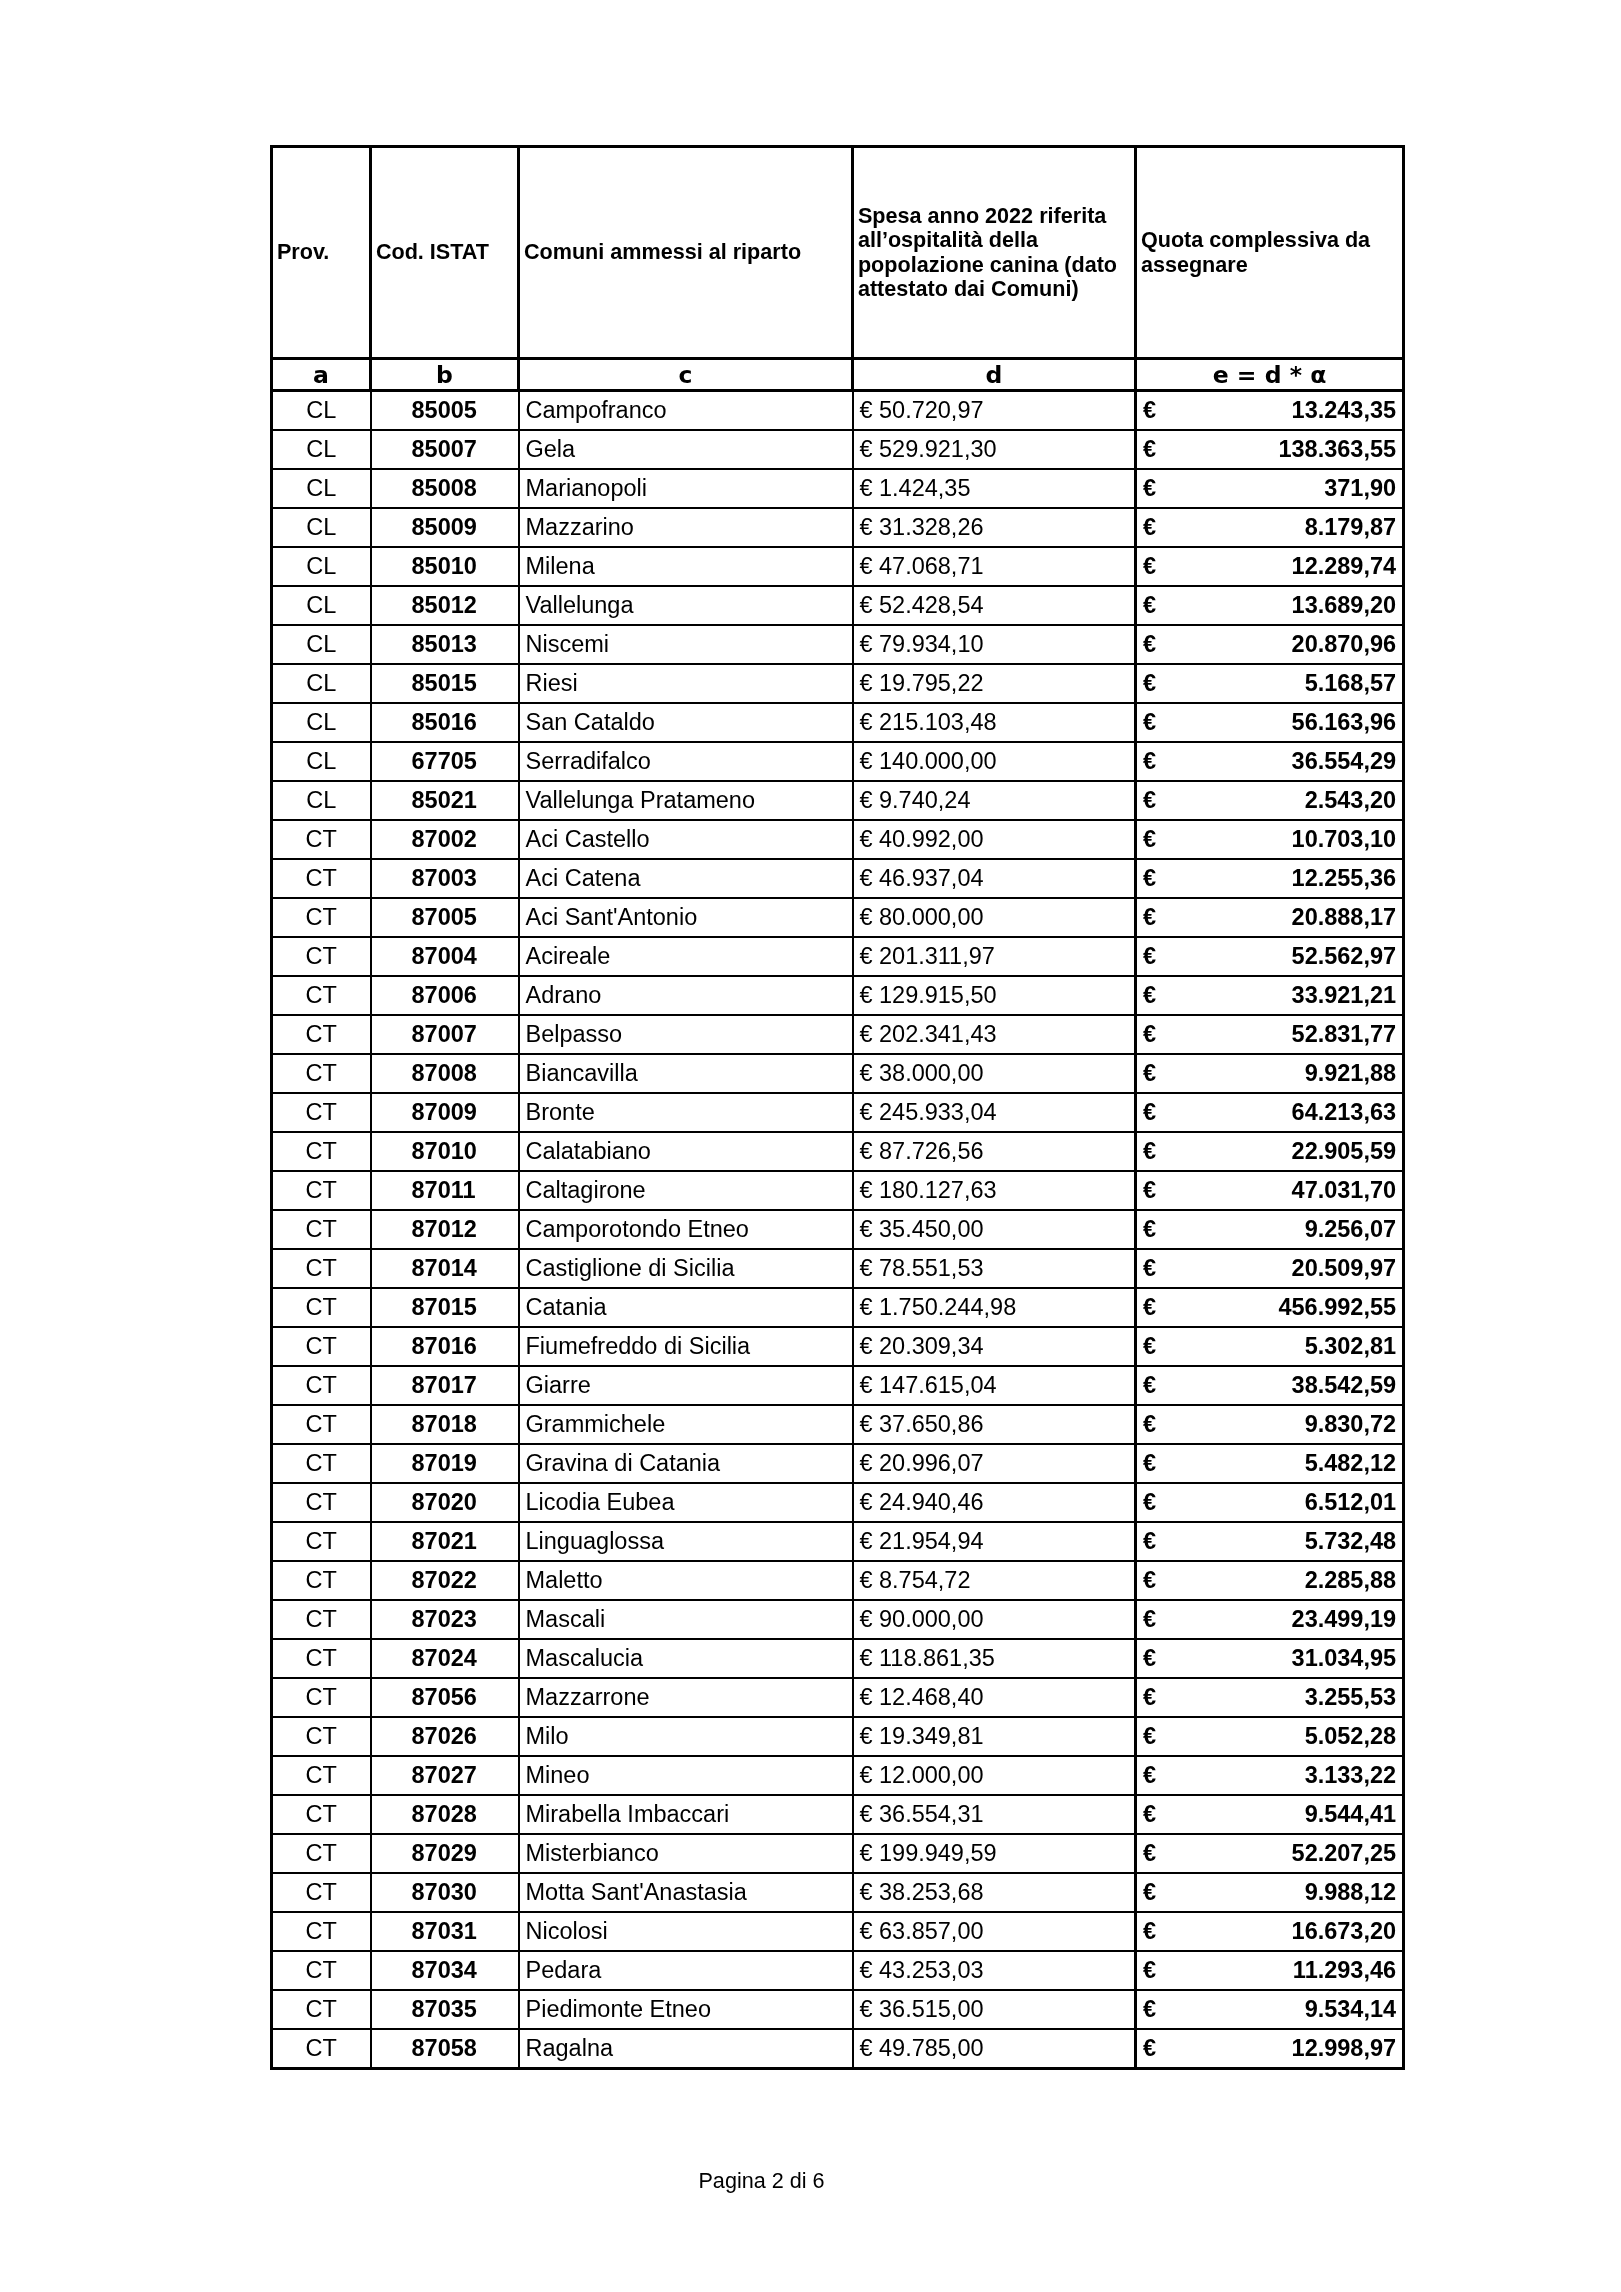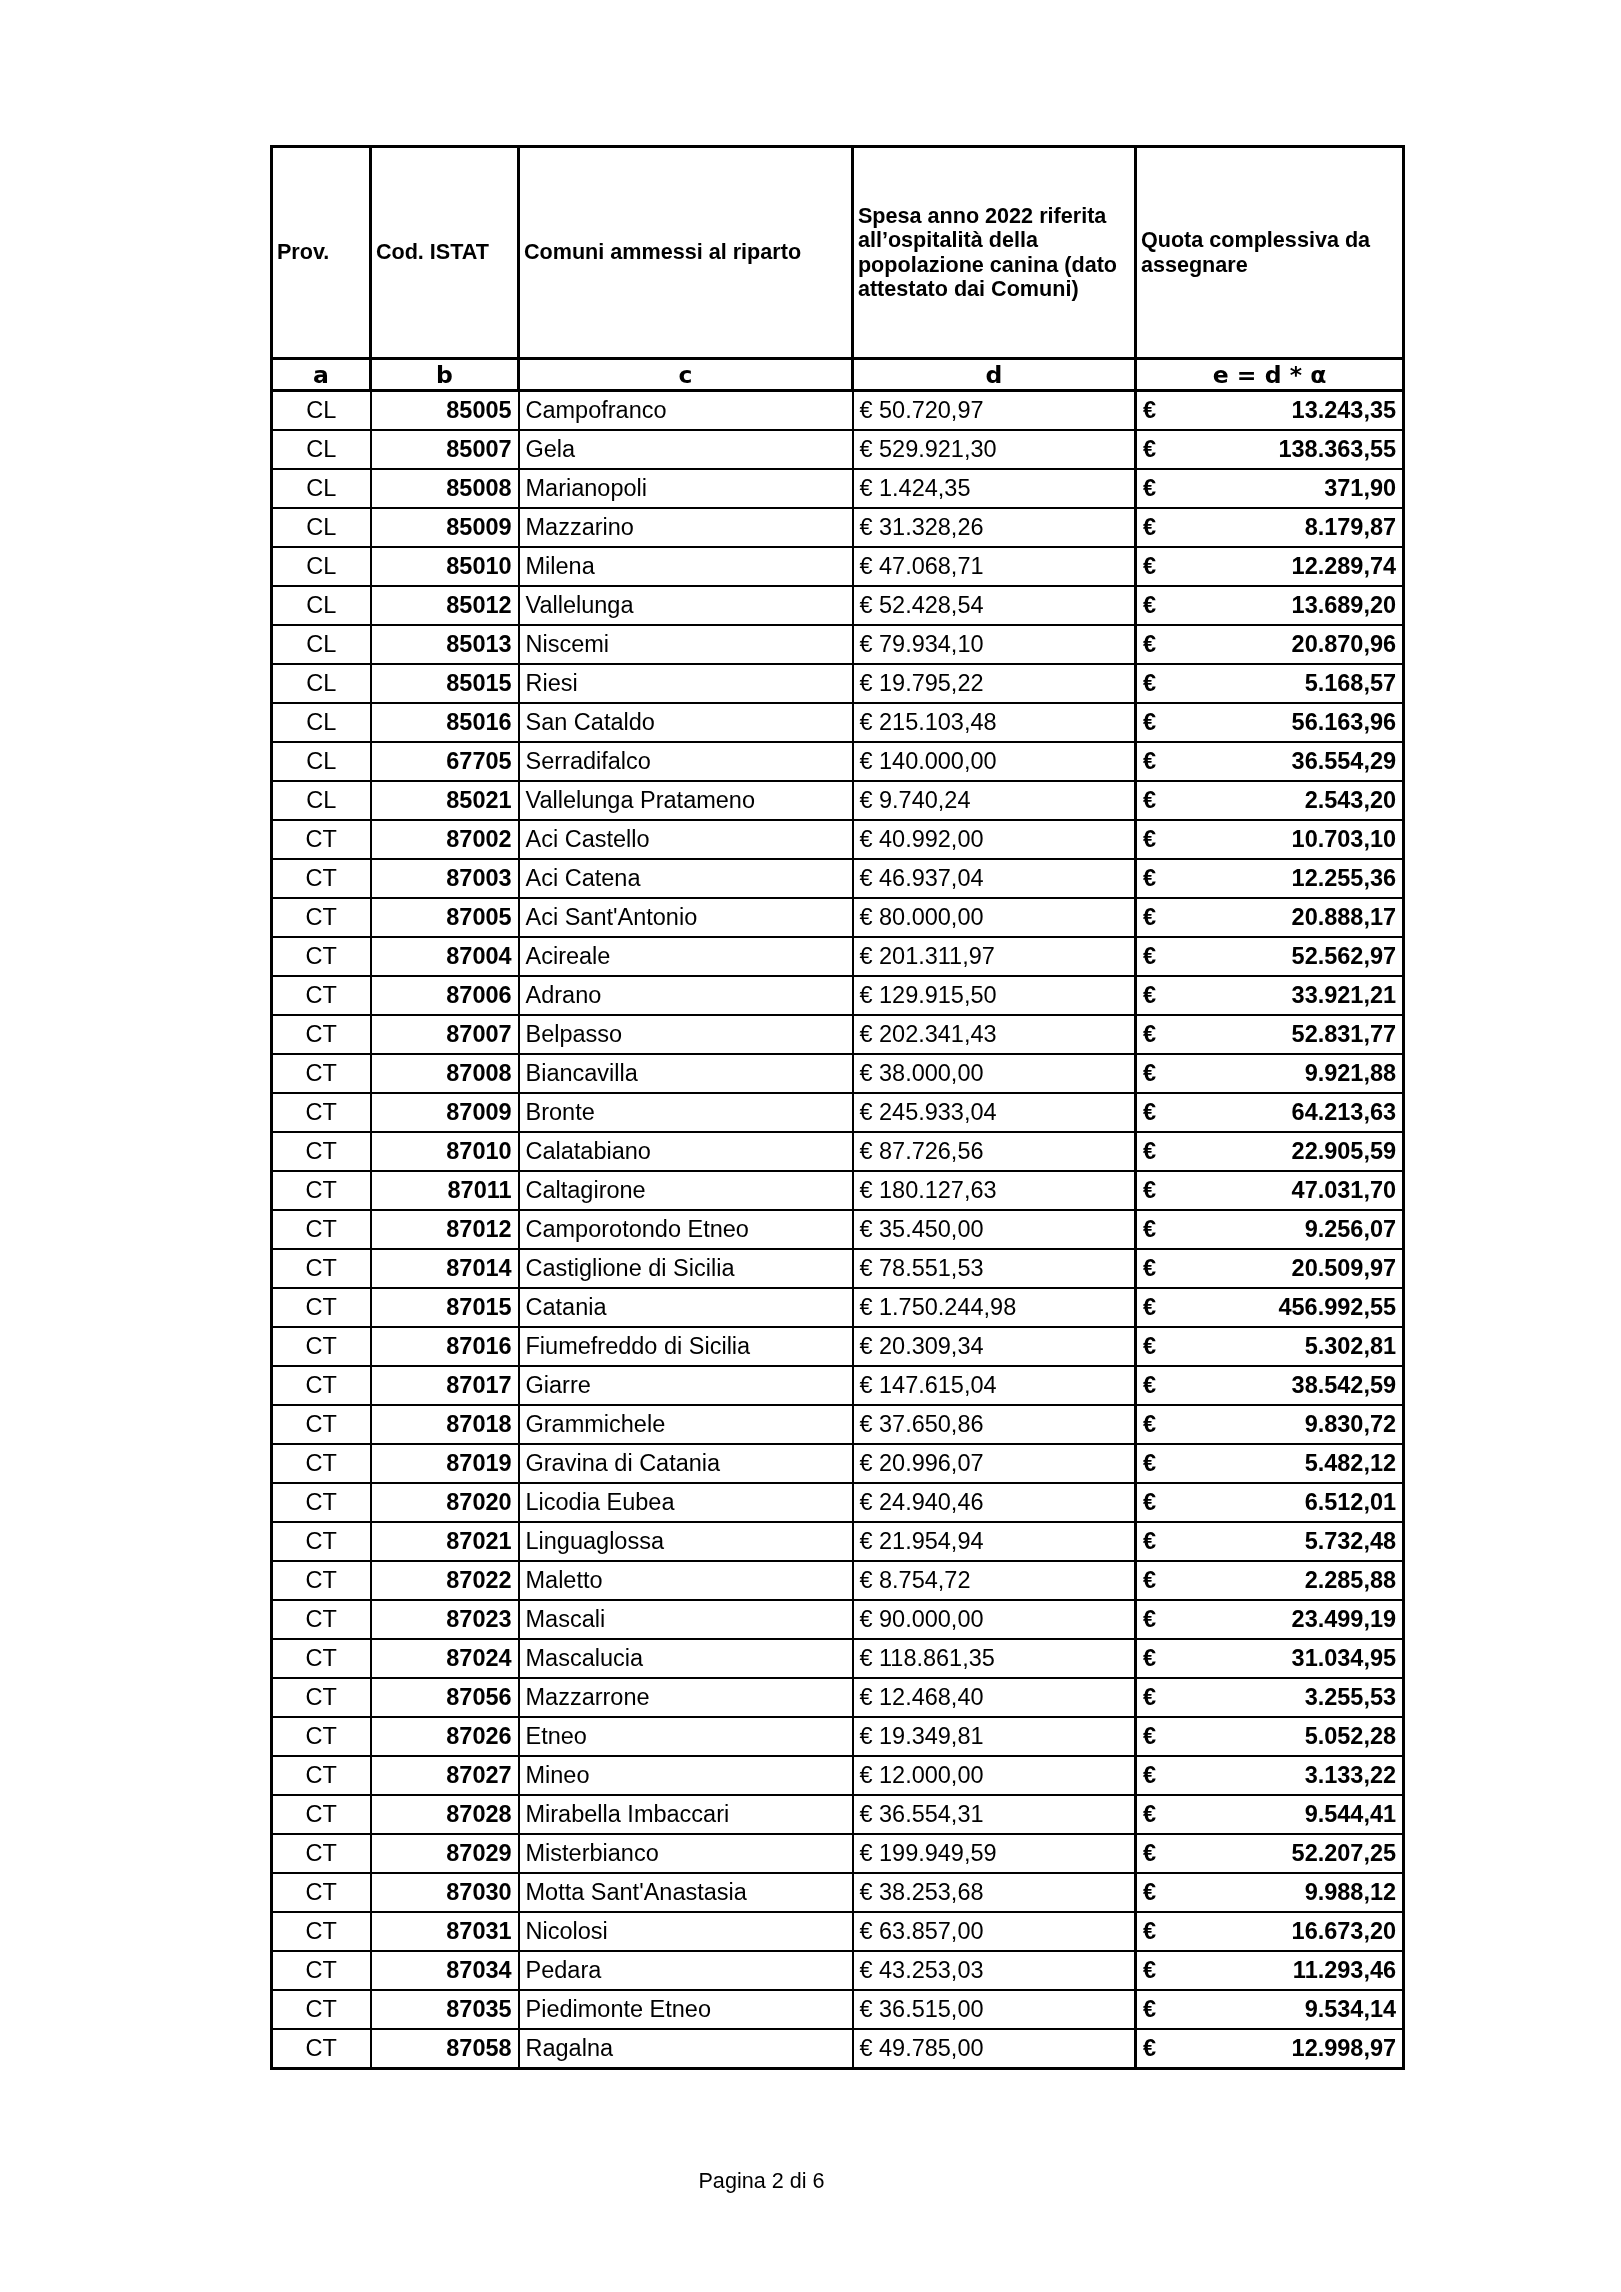--- a/index.html
+++ b/index.html
@@ -4,21 +4,21 @@
 <style>
   html, body { margin:0; padding:0; background:#ffffff; }
   body { width:1621px; height:2293px; position:relative; overflow:hidden; }
   .tbl { position:absolute; left:270px; top:145px; width:1132px; border-collapse:collapse; table-layout:fixed; color:#000; }
   .tbl col.c1 { width:99px; } .tbl col.c2 { width:148px; } .tbl col.c3 { width:334px; }
   .tbl col.c4 { width:283px; } .tbl col.c5 { width:268px; }
   .tbl th.h { height:209px; border:3.9px solid #000; font-family:"Liberation Sans", sans-serif; font-weight:bold; font-size:21.6px; line-height:24.5px; text-align:left; vertical-align:middle; padding:0 3.9px; }
   .tbl tr.letters td { height:29px; border:3.9px solid #000; font-family:"DejaVu Sans", sans-serif; font-weight:bold; font-size:23.5px; text-align:center; padding:0; }
   .tbl tr.row td { height:37px; border:2px solid #000; font-family:"Liberation Sans", sans-serif; font-size:23.5px; padding:0 5.9px; white-space:nowrap; overflow:hidden; }
   .tbl tr.row td.prov { text-align:center; border-left:3.9px solid #000; }
-  .tbl tr.row td.cod { text-align:right; font-weight:bold;padding-left:40px; }
+  .tbl tr.row td.cod { text-align:left; font-weight:bold;padding-left:40px; }
   .tbl tr.row td.com { text-align:left; padding-left:6px; }
   .tbl tr.row td.spesa { border-right:3.9px solid #000; padding-right:18px; }
   .tbl tr.row td.quota { border-right:3.9px solid #000; font-weight:bold; }
   .tbl tr.row:last-child td { border-bottom:3.9px solid #000; }
   .quota .eur { float:left; }
   .quota .amt { float:right; }
   .footer { position:absolute; left:0; width:1523px; top:2168px; text-align:center; font-family:"Liberation Sans", sans-serif; font-size:21.6px; color:#000; }
 </style>
 </head>
 <body>
@@ -384,21 +384,21 @@
         <td class="com">Mazzarrone</td>
         <td class="spesa">€ 12.468,40</td>
         <td class="quota">
           <span class="eur">€</span>
           <span class="amt">3.255,53</span>
         </td>
       </tr>
       <tr class="row">
         <td class="prov">CT</td>
         <td class="cod">87026</td>
-        <td class="com">Etneo</td>
+        <td class="com">Milo</td>
         <td class="spesa">€ 19.349,81</td>
         <td class="quota">
           <span class="eur">€</span>
           <span class="amt">5.052,28</span>
         </td>
       </tr>
       <tr class="row">
         <td class="prov">CT</td>
         <td class="cod">87027</td>
         <td class="com">Mineo</td>

